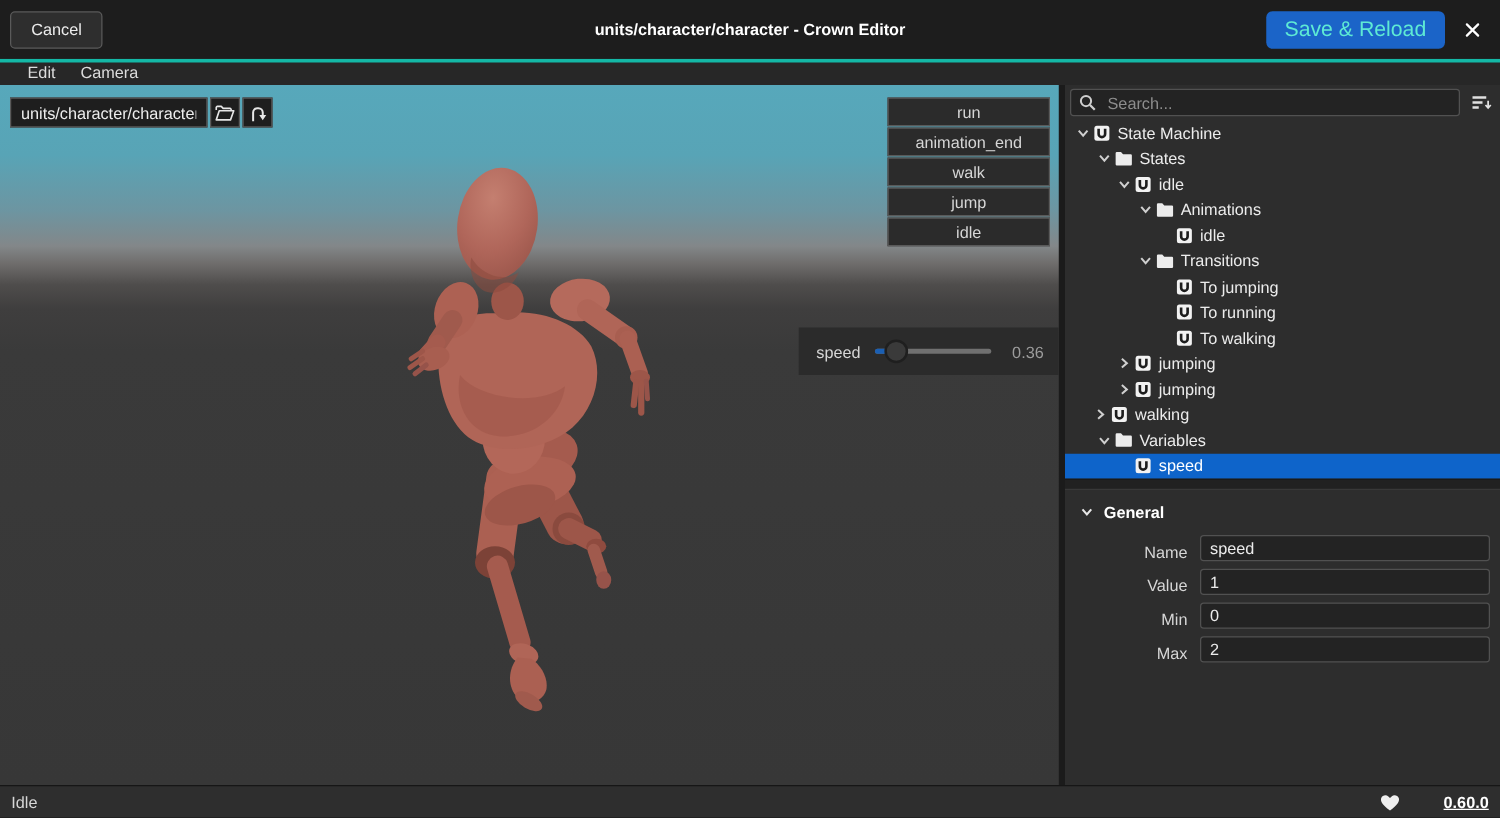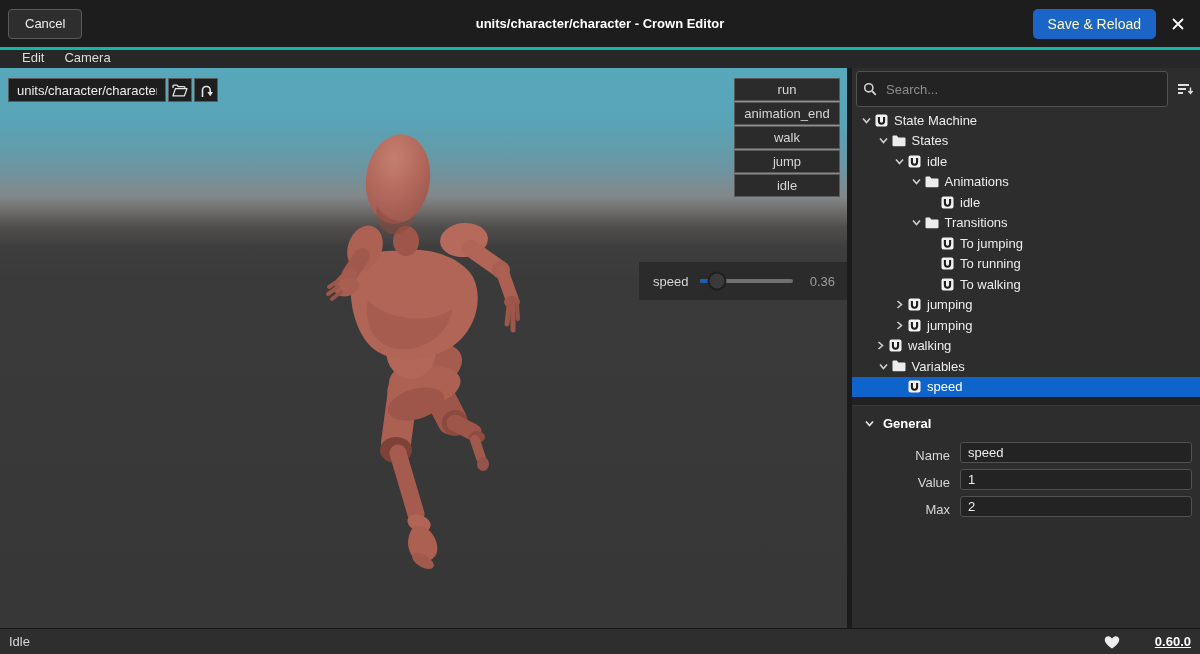--- a/index.html
+++ b/index.html
@@ -12,21 +12,21 @@
   }
   button { font-family:"Liberation Sans", sans-serif; cursor:pointer; }
   input  { font-family:"Liberation Sans", sans-serif; }
 
   
   .titlebar { position:relative; height:47px; display:flex; align-items:center; background:#1d1d1d; }
   .cancel-btn { margin-left:8px; height:30px; padding:0 16px; background:#2e2e2e;
     border:1px solid #5a5a5a; border-radius:4px; color:#ededed; font-size:13px; }
   .win-title { position:absolute; left:50%; transform:translateX(-50%); font-weight:700; color:#ffffff; white-space:nowrap; }
   .save-btn { margin-left:auto; height:30px; padding:0 15px; background:var(--accent,#1b64c8);
-    border:none; border-radius:5px; color:#fef9c3; font-size:14px; }
+    border:none; border-radius:5px; color:#5eead4; font-size:17px; }
   .close-btn { width:44px; height:47px; display:flex; align-items:center; justify-content:center;
     background:none; border:none; padding:0; }
 
   
   .menubar { height:21px; background:#272727; display:flex; align-items:flex-start; padding-left:12px; border-top:3px solid #14b8a6; }
   .menu-item { padding:0 10px; color:#dcdcdc; cursor:default; }
 
   
   .main { display:flex; height:560px; }
 
@@ -35,36 +35,36 @@
       #57a8bb 0%, #58a4b6 10%, #6d95a1 18%, #838789 23%,
       #6f6d6c 25.5%, #4f4d4c 28.5%, #3f3e3e 32%, #3a3a3a 38%, #373737 100%); }
   .char-svg { position:absolute; left:0; top:0; }
 
   .resbar { position:absolute; top:10px; left:8px; display:flex; gap:2px; }
   .resfield { width:158px; height:24px; background:#1e1e1e; border:1px solid #5a5a5a;
     color:#ededed; font-size:13px; padding:0 8px; outline:none; }
   .icon-btn { width:24px; height:24px; background:#1e1e1e; border:1px solid #5a5a5a;
     display:flex; align-items:center; justify-content:center; padding:0; }
 
-  .events { position:absolute; top:10px; right:7px; width:106px; display:flex; flex-direction:column; gap:1px; }
+  .events { position:absolute; top:10px; right:7px; width:130px; display:flex; flex-direction:column; gap:1px; }
   .event-btn { height:23px; background:#2b2b2b; border:1px solid #5a5a5a; color:#d6d6d6; font-size:13px; padding:0; }
 
   .sliderbox { position:absolute; top:194px; right:0; width:208px; height:38px; background:#2b2b2b;
     display:flex; align-items:center; padding:0 12px 0 14px; }
   .slider-label { color:#d6d6d6; margin-right:12px; }
   .track { flex:1; position:relative; height:4px; background:#707070; border-radius:2px; cursor:pointer; }
   .track-fill { position:absolute; left:0; top:0; height:4px; background:var(--slider-fill,#1a5fb4); border-radius:2px; }
   .thumb { position:absolute; top:2px; transform:translate(-50%,-50%); width:19px; height:19px;
     background:#3a3a3a; border:2px solid #1f1f1f; border-radius:50%; cursor:grab; }
   .slider-val { color:#9c9c9c; margin-left:12px; min-width:30px; text-align:right; }
 
   
   .rpanel { flex:1; min-width:0; background:#2d2d2d; border-left:5px solid #1b1b1b; display:flex; flex-direction:column; }
   .searchrow { display:flex; align-items:center; padding:3px 3px 3px 4px; gap:5px; }
-  .searchbox { flex:1; height:36px; background:#232323; border:1px solid #515151; border-radius:3px;
+  .searchbox { flex:1; height:22px; background:#232323; border:1px solid #515151; border-radius:3px;
     display:flex; align-items:center; padding:0 6px; gap:7px; }
   .searchbox input { flex:1; min-width:0; background:none; border:none; outline:none; color:#e6e6e6; font-size:13px; }
   .searchbox input::placeholder { color:#8d8d8d; }
   .sort-btn { width:24px; height:20px; background:none; border:none; display:flex; align-items:center; justify-content:center; padding:0; }
 
   .tree { flex:none; }
   .trow { height:20.5px; display:flex; align-items:center; color:#ececec; cursor:default; }
   .trow.sel { background:var(--selection,#0e64ca); color:#ffffff; }
   .exp { width:17px; flex:none; display:flex; align-items:center; justify-content:center; }
   .ticon { flex:none; display:flex; align-items:center; margin-right:6px; }
@@ -401,20 +401,24 @@
       <div id="prop-rows">
           <div class="prow">
             <label class="plabel">Name</label>
             <input class="pinput" value="speed" style="">
           </div>
           <div class="prow">
             <label class="plabel">Value</label>
             <input class="pinput" value="1" style="">
           </div>
           <div class="prow">
+            <label class="plabel">Min</label>
+            <input class="pinput" value="0" style="">
+          </div>
+          <div class="prow">
             <label class="plabel">Max</label>
             <input class="pinput" value="2" style="">
           </div>
         </div>
     </div>
   </div>
 </div>
 
 <div class="statusbar">
   <span class="status-left">Idle</span>

